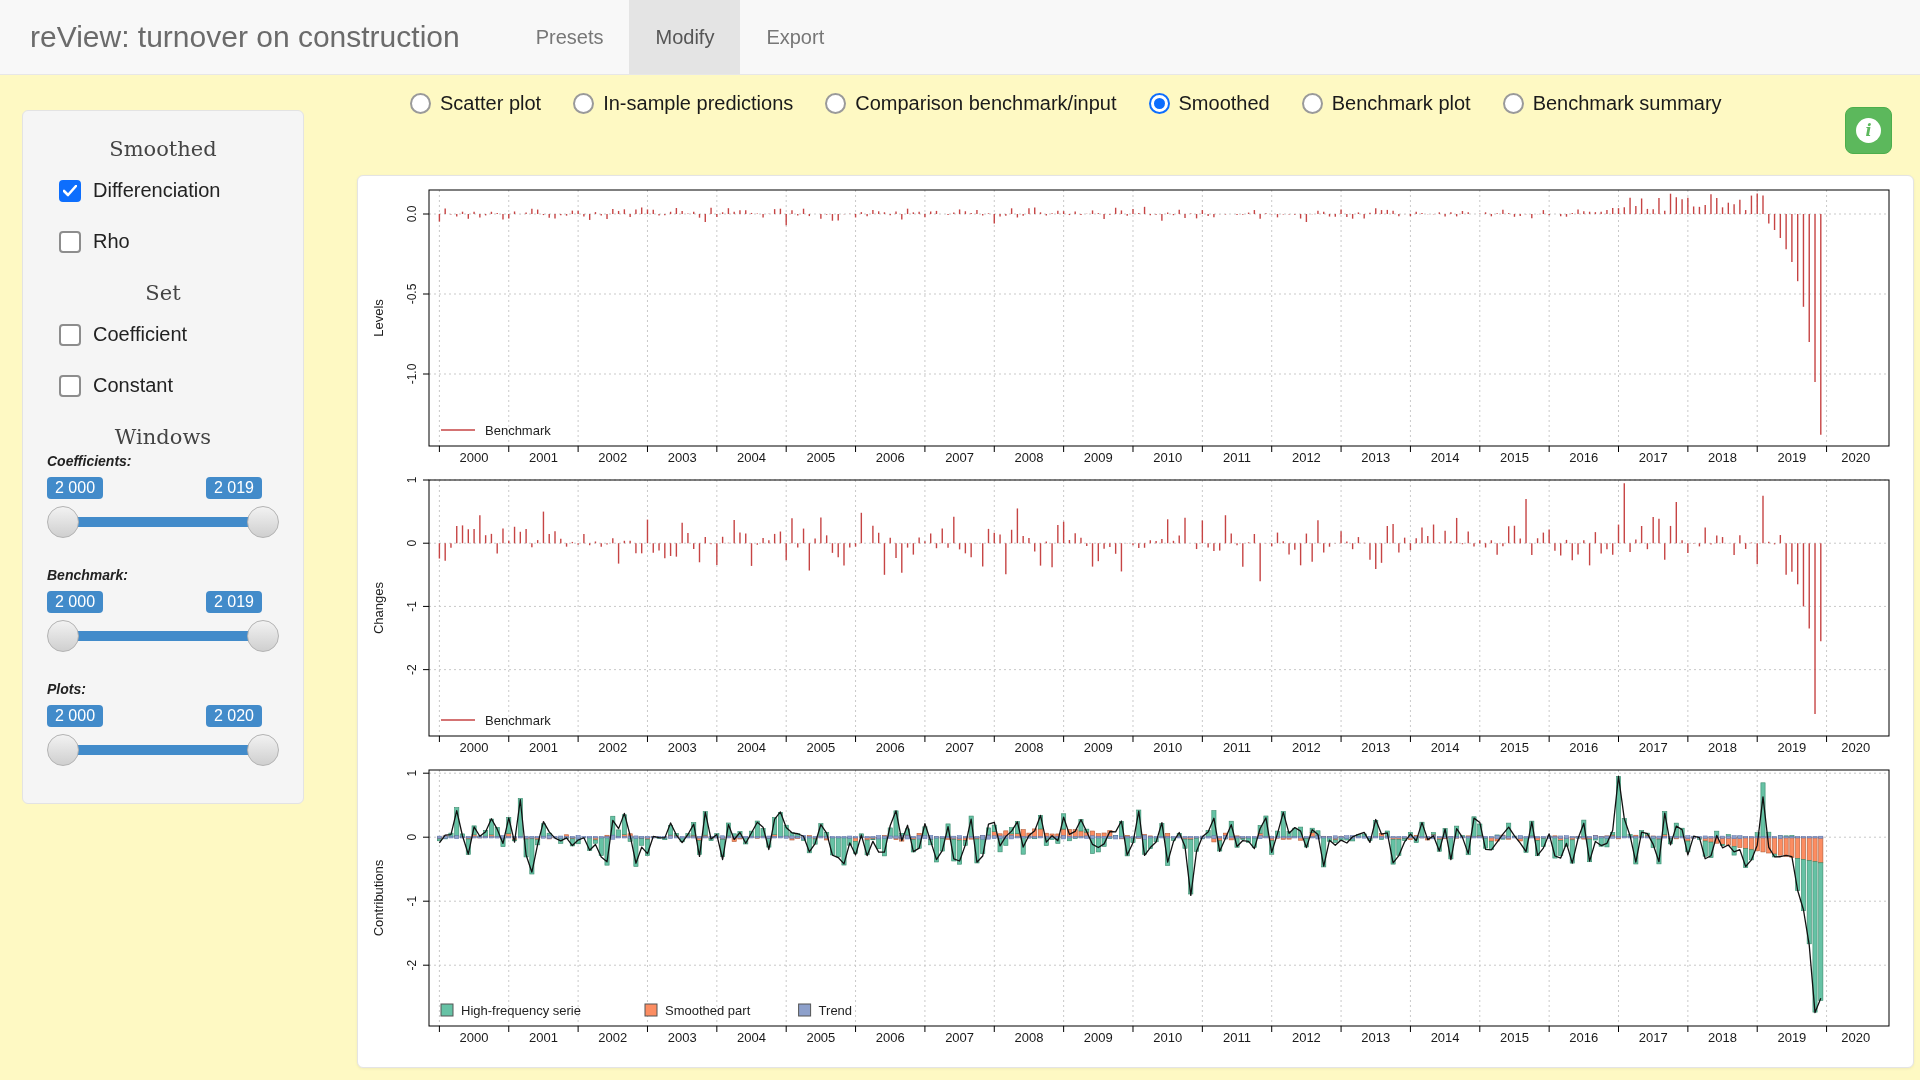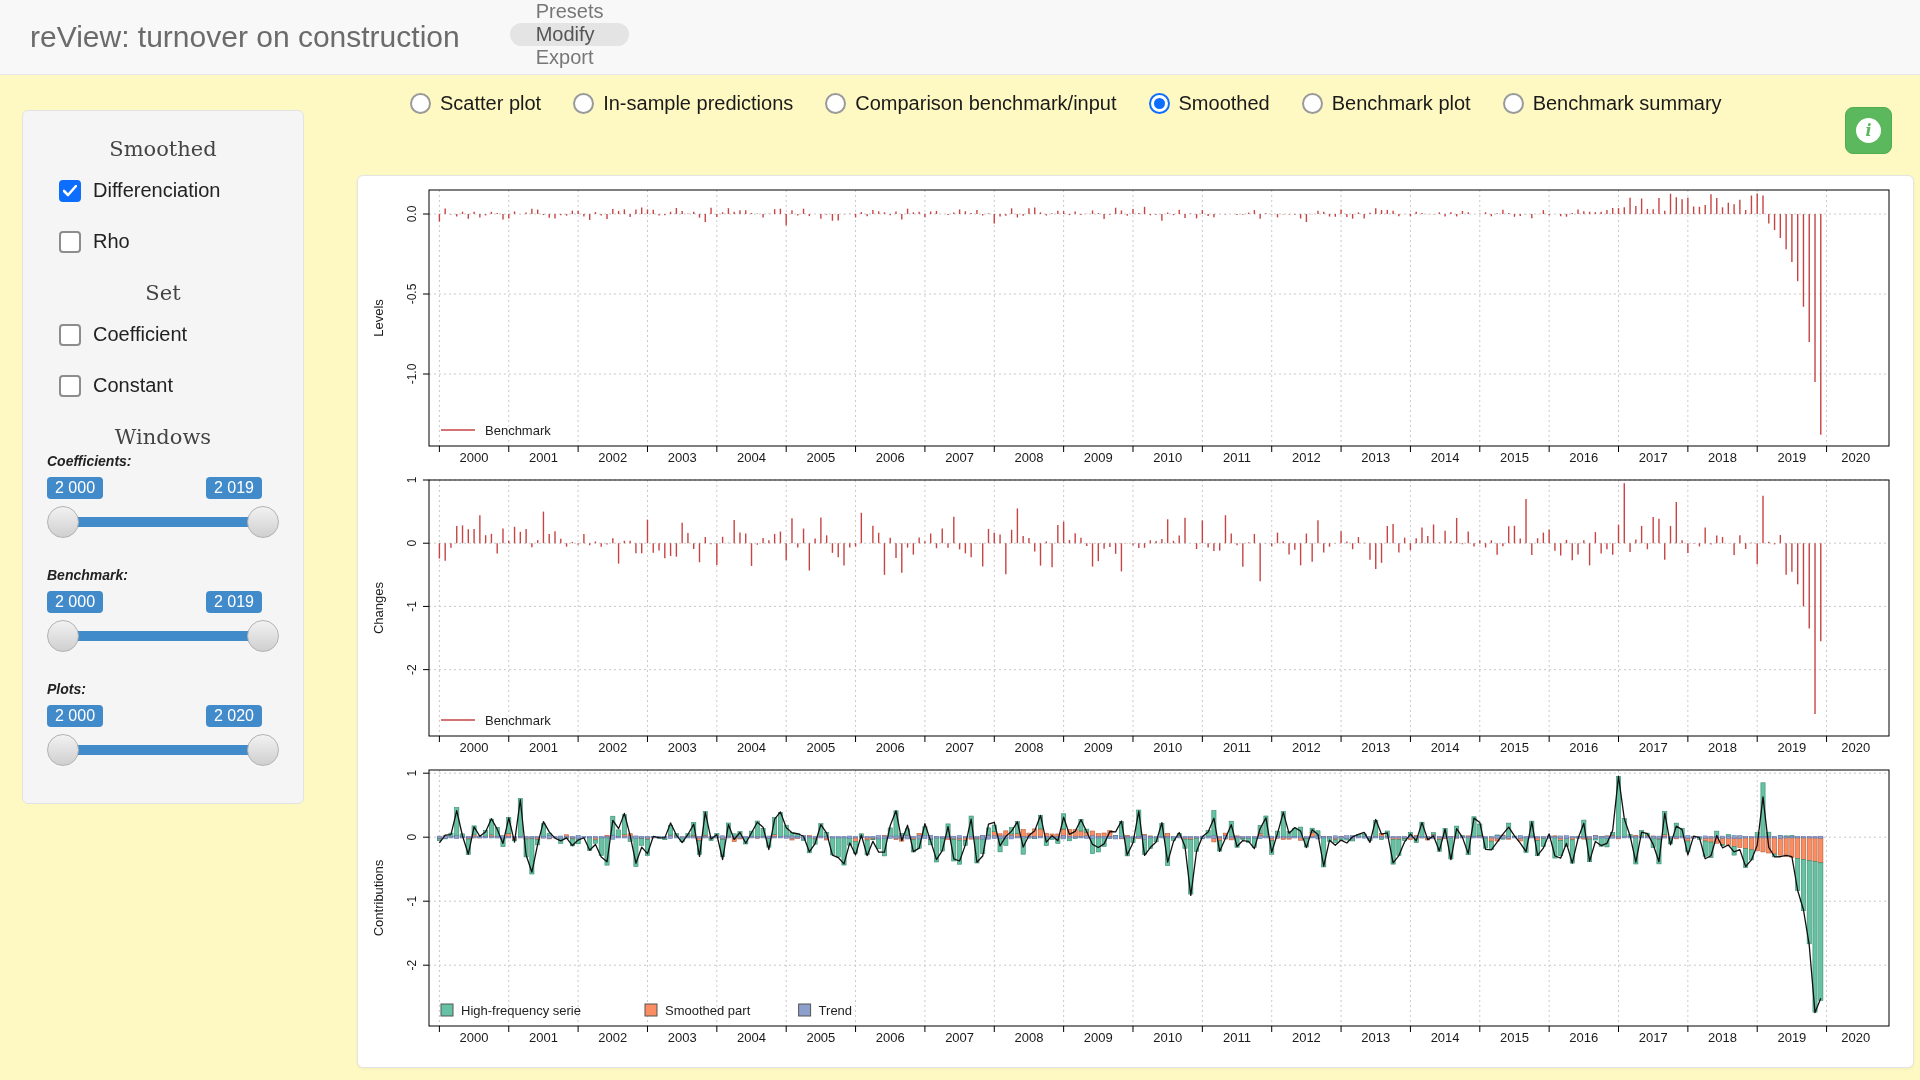--- a/index.html
+++ b/index.html
@@ -2,23 +2,23 @@
 <html><head>
 <meta charset="utf-8">
 <style>
   * { margin:0; padding:0; box-sizing:border-box; }
   html,body { width:1920px; height:1080px; background:#fff; font-family:"Liberation Sans", sans-serif; }
   #app { position:relative; width:1920px; height:1080px; overflow:hidden; background:#fef9c3; }
 
   
   .header { position:absolute; left:0; top:0; width:1920px; height:75px; background:#f8f8f8; border-bottom:1px solid #e7e7e7; display:flex; align-items:stretch; }
   .app-title { font-size:30px; color:#6b6b6b; align-self:center; padding-left:30px; padding-right:50px; white-space:nowrap; }
-  .tabs { display:flex; align-items:stretch;flex-direction:column; }
+  .tabs { display:flex; align-items:stretch; }
   .tab { display:flex; align-items:center; padding:0 26px; font-size:20px; color:#777; cursor:pointer; }
-  .tab.active { background:#e4e4e4; color:#555;border-radius:22px; }
+  .tab.active { background:#e4e4e4; color:#555; }
 
   
   .sidebar { position:absolute; left:22px; top:110px; width:282px; height:694px; background:#f5f5f5; border:1px solid #e3e3e3; border-radius:6px; padding:20px 18px; }
   .side-heading { font-family:"DejaVu Serif", serif; font-size:21px; color:#444; text-align:center; margin:6px 0 18px 0; }
   .chk-row { display:flex; align-items:center; margin:0 0 28px 18px; cursor:pointer; }
   .chk-box { width:22px; height:22px; border:2px solid #8d8d8d; border-radius:4px; background:#fff; margin-right:12px; position:relative; flex:0 0 auto; }
   .chk-row.on .chk-box { background:#0d6efd; border-color:#0d6efd; }
   .chk-box svg { position:absolute; left:2px; top:3px; display:none; }
   .chk-row.on .chk-box svg { display:block; }
   .chk-label { font-size:20px; color:#222; }

